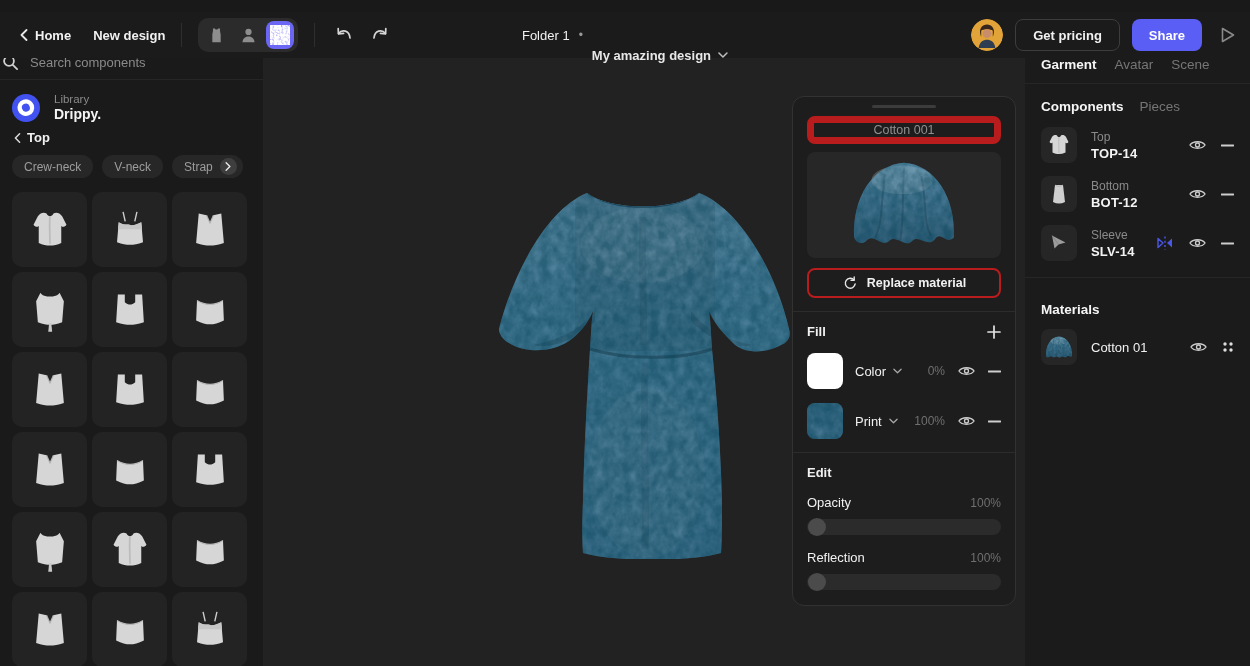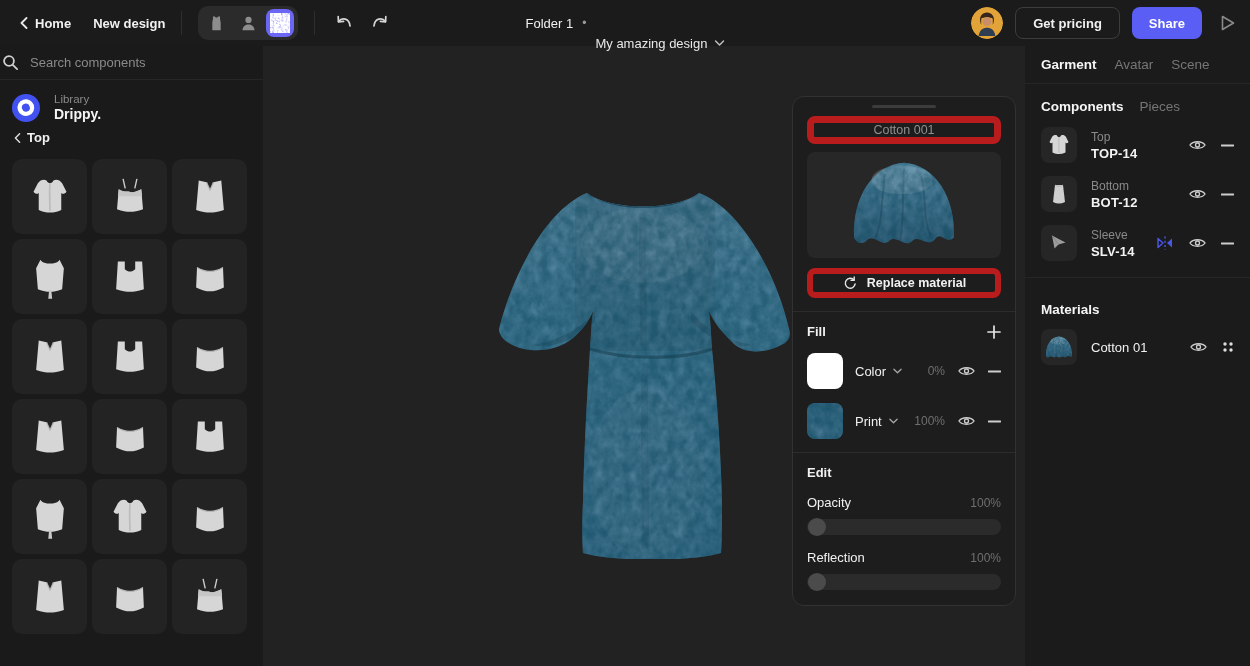--- a/index.html
+++ b/index.html
@@ -1,40 +1,40 @@
 <!DOCTYPE html>
 <html><head>
 <meta charset="utf-8">
 <style>
   * { margin:0; padding:0; box-sizing:border-box; }
   html,body { width:1250px; height:666px; overflow:hidden; background:#191919;
     font-family:"Liberation Sans", sans-serif; color:#ececec; }
   svg { display:block; }
 
   
-  .topbar { position:absolute; top:0; left:0; width:1250px; height:46px;
+  .topbar { position:absolute; top:12px; left:0; width:1250px; height:46px;
     background:#1b1b1b; display:flex; align-items:center; z-index:30; }
   .tb-left { display:flex; align-items:center; padding-left:20px; }
   .tb-link { display:flex; align-items:center; gap:7px; font-size:13px; font-weight:700;
     color:#f1f1f1; cursor:pointer; }
   .tb-link + .tb-link { margin-left:22px; }
   .tb-sep { width:1px; height:24px; background:#2e2e2e; margin:0 16px; }
   .tool-group { display:flex; align-items:center; gap:4px; background:#2b2b2b;
     border-radius:10px; padding:3px 4px; }
   .tool-btn { width:28px; height:28px; border-radius:8px; display:flex;
     align-items:center; justify-content:center; cursor:pointer; }
   .tool-btn.active { background:#6b66f3; overflow:hidden; }
   .hist-btn { width:26px; height:26px; display:flex; align-items:center;
     justify-content:center; cursor:pointer; }
   .hist-btn + .hist-btn { margin-left:10px; }
   .tb-title { position:absolute; left:50%; top:0; transform:translateX(-50%);
     height:46px; display:flex; align-items:center; gap:9px; font-size:13px; }
   .tb-title .folder { font-weight:400; color:#f1f1f1; }
   .tb-title .dot { color:#9a9a9a; font-size:12px; }
-  .tb-title .dname { color:#e8e8e8; font-weight:400; display:flex; align-items:center; gap:7px; cursor:pointer;margin-top:40px; }
+  .tb-title .dname { color:#e8e8e8; font-weight:700; display:flex; align-items:center; gap:7px; cursor:pointer;margin-top:40px; }
   .tb-right { margin-left:auto; display:flex; align-items:center; gap:12px; padding-right:10px; }
   .avatar { width:32px; height:32px; border-radius:50%; overflow:hidden; cursor:pointer; }
   .btn { height:32px; border-radius:8px; font-size:13px; font-weight:700;
     display:flex; align-items:center; justify-content:center; padding:0 17px; cursor:pointer; }
   .btn.ghost { border:1px solid #3d3d3d; color:#f1f1f1; background:transparent; }
   .btn.primary { background:#5b5ef4; color:#fff; }
   .play-btn { width:26px; height:26px; display:flex; align-items:center; justify-content:center; cursor:pointer; }
 
   
   .left-sidebar { position:absolute; top:46px; left:0; width:263px; bottom:0;
@@ -70,21 +70,21 @@
   .mat-panel { position:absolute; top:50px; right:9px; width:224px; height:510px;
     background:#1d1d1d; border:1px solid #323232; border-radius:12px;
     padding:0 14px; overflow:hidden; z-index:10; }
   .handle { width:64px; height:3px; background:#3c3c3c; border-radius:2px;
     margin:8px auto 0; cursor:grab; }
   .mat-name { margin-top:8px; width:100%; height:28px; background:transparent;
     border:7px solid #b91c1c; border-radius:8px; color:#8f8f8f; font-size:12.5px;
     text-align:center; outline:none; font-family:"Liberation Sans", sans-serif; }
   .mat-preview { margin-top:8px; height:106px; background:#272727; border-radius:8px;
     display:flex; align-items:flex-end; justify-content:center; padding-bottom:7px; }
-  .replace-btn { margin-top:10px; height:30px; border:6px solid #b91c1c; border-radius:8px;
+  .replace-btn { margin-top:10px; height:30px; border:2px solid #b91c1c; border-radius:8px;
     display:flex; align-items:center; justify-content:center; gap:10px;
     font-size:12.5px; font-weight:700; color:#f1f1f1; cursor:pointer; }
   .p-divider { height:1px; background:#2c2c2c; margin:13px -14px 0; }
   .sec-head { display:flex; align-items:center; justify-content:space-between; margin-top:12px; }
   .sec-title { font-size:13px; font-weight:700; color:#f1f1f1; }
   .icon-btn { cursor:pointer; display:flex; align-items:center; justify-content:center; }
   .fill-row { display:flex; align-items:center; margin-top:14px; }
   .swatch { width:36px; height:36px; border-radius:8px; overflow:hidden; cursor:pointer; flex:none; }
   .swatch.white { background:#ffffff; }
   .fr-label { margin-left:12px; font-size:13px; color:#f1f1f1; font-weight:500; }
@@ -297,20 +297,36 @@
     </div>
   </div>
 
   <div class="crumb">
     <svg width="7" height="10" viewBox="0 0 8 12">
         <path d="M6.5 1 L1.5 6 L6.5 11" stroke="#d9d9d9" stroke-width="1.8" fill="none" stroke-linecap="round" stroke-linejoin="round"></path>
       </svg>
     <span>Top</span>
   </div>
 
+  <div class="chips">
+    <div class="chip">
+        <span>Crew-neck</span>
+      </div>
+    <div class="chip">
+        <span>V-neck</span>
+      </div>
+    <div class="chip">
+      <span>Strap</span>
+      <span class="arrow">
+        <svg width="6" height="9" viewBox="0 0 8 12">
+            <path d="M1.5 1 L6.5 6 L1.5 11" stroke="#eaeaea" stroke-width="1.8" fill="none" stroke-linecap="round" stroke-linejoin="round"></path>
+          </svg>
+      </span>
+    </div>
+  </div>
 
   <div class="grid">
       <div class="card">
         <svg width="52" height="52" viewBox="0 0 60 60">
           <use href="#g0"></use>
         </svg>
       </div>
       <div class="card">
         <svg width="52" height="52" viewBox="0 0 60 60">
           <use href="#g1"></use>

